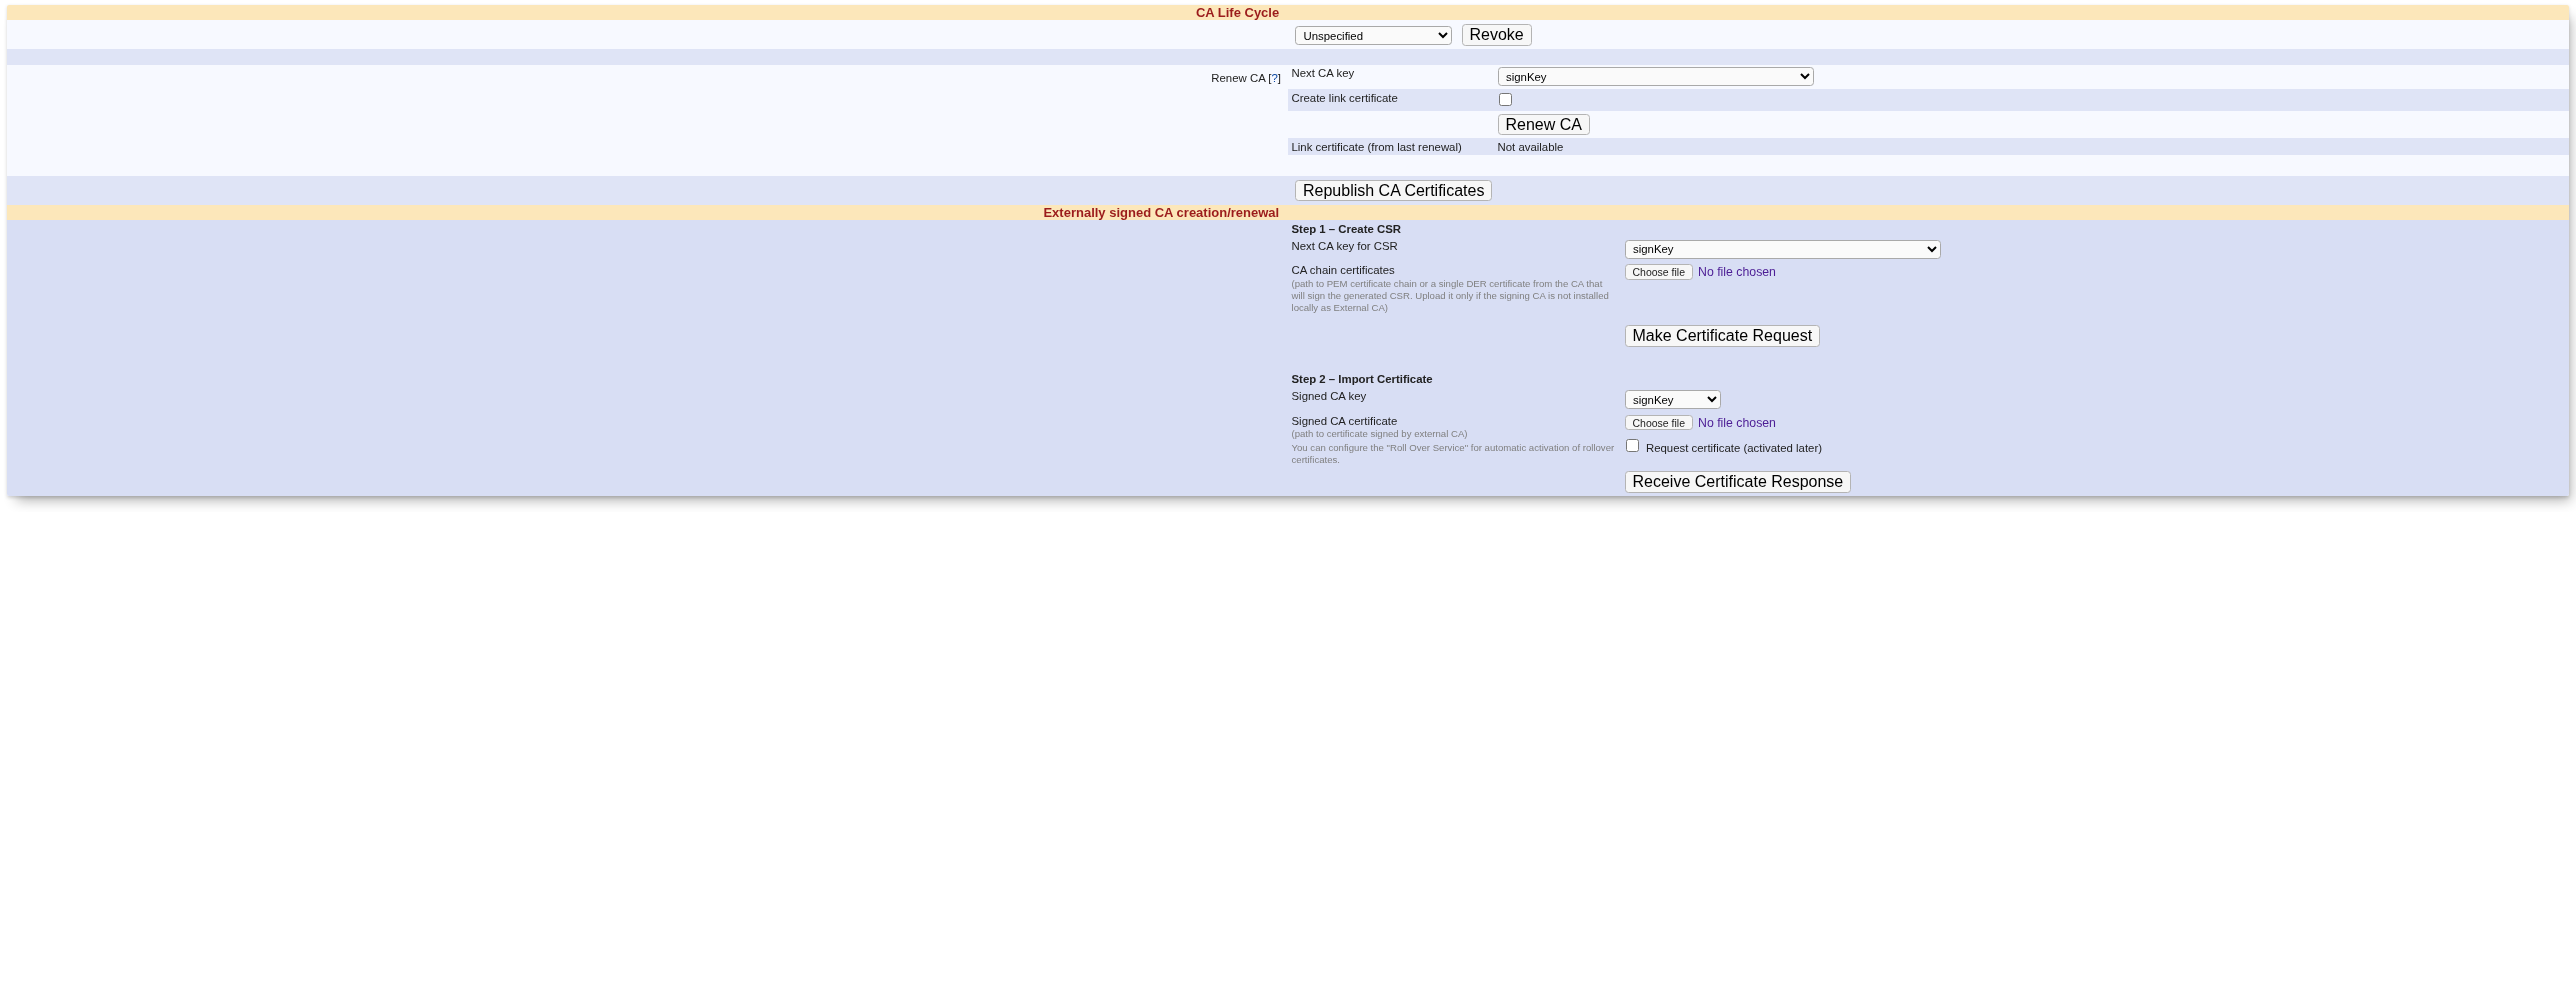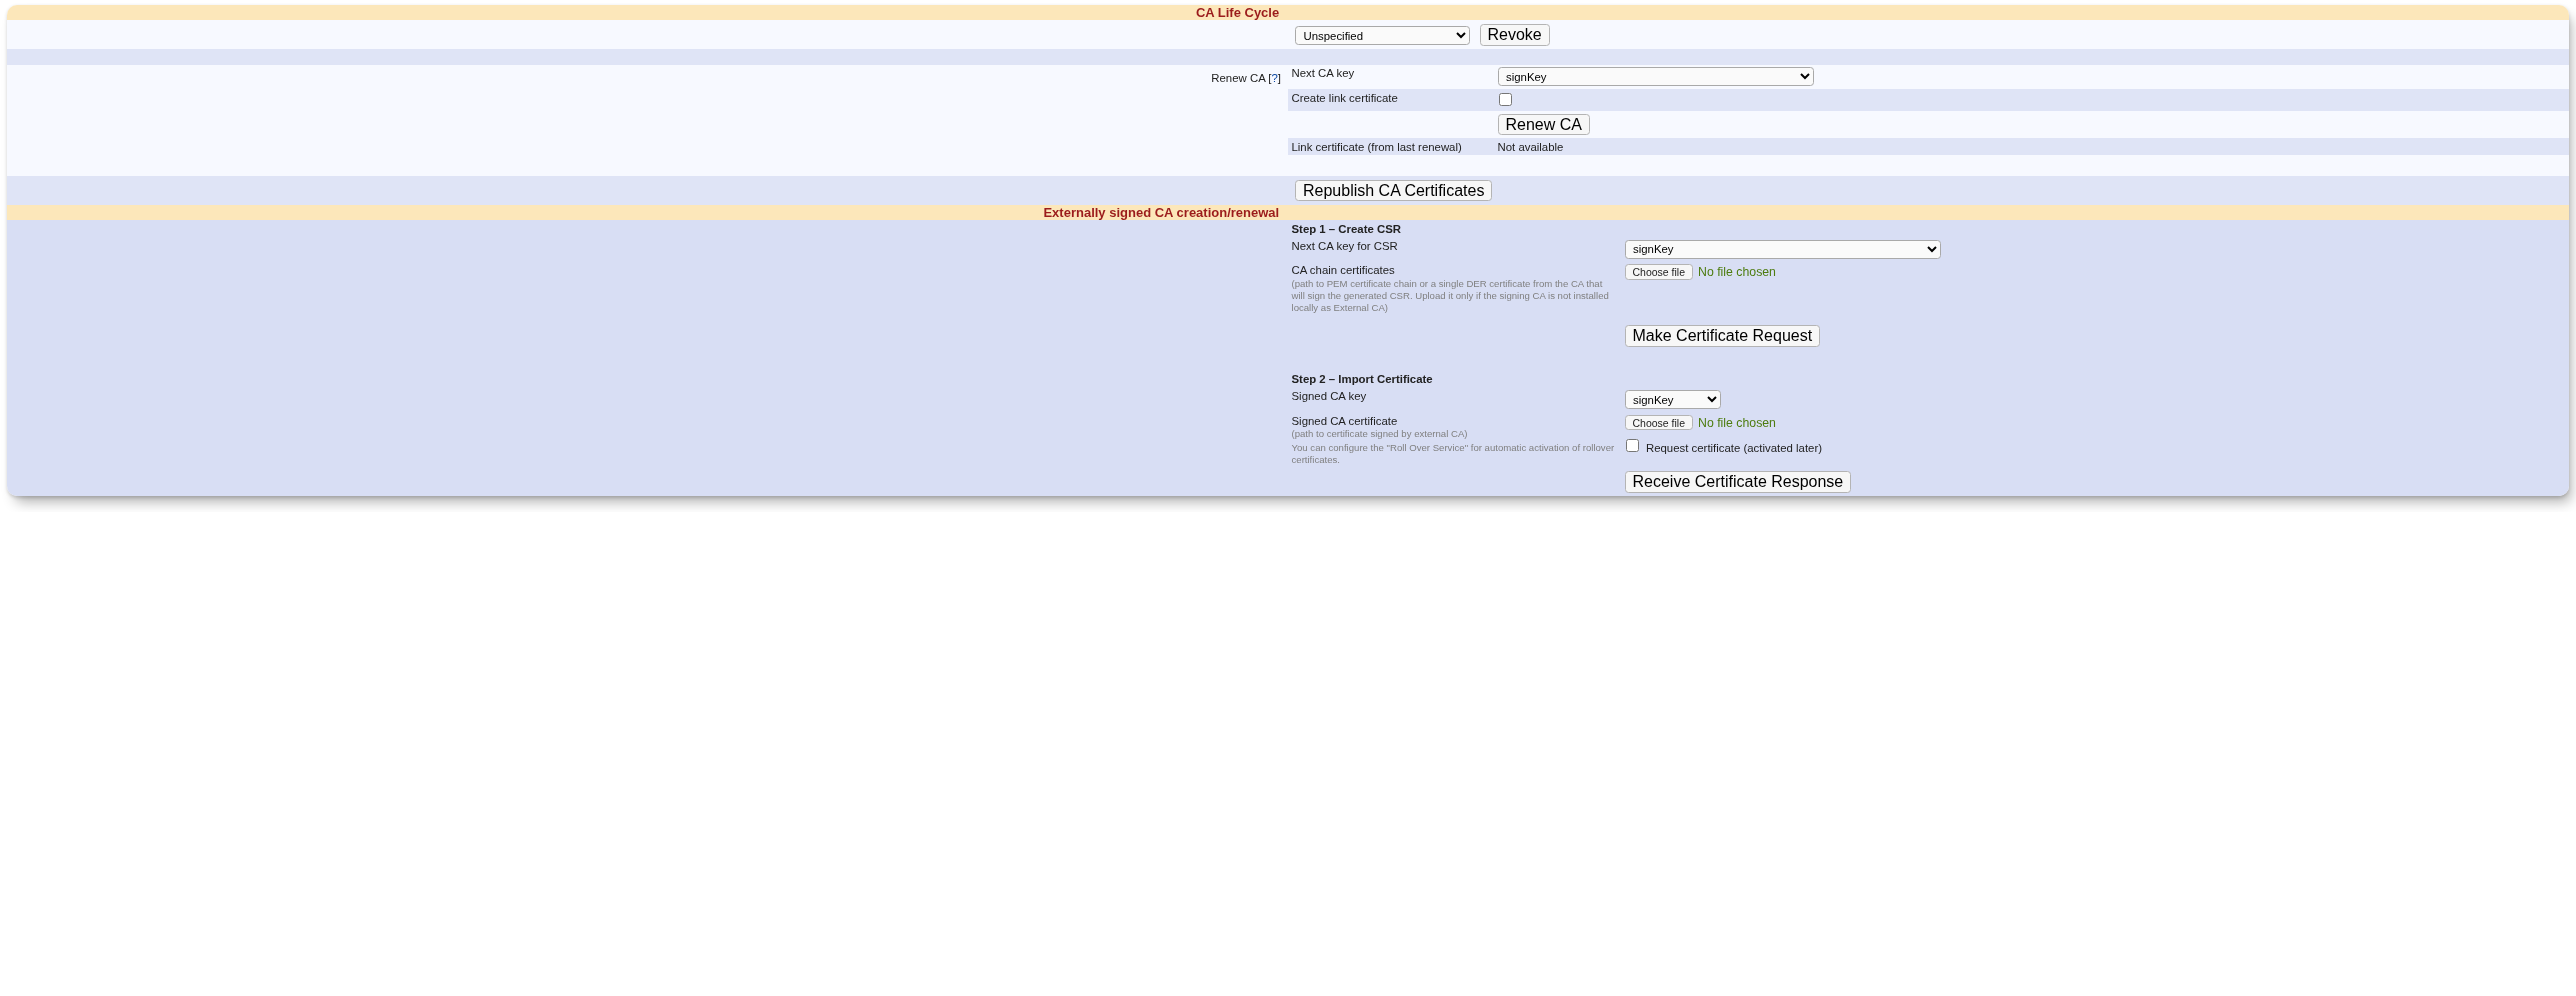--- a/index.html
+++ b/index.html
@@ -9,21 +9,21 @@
     color: #222;
     background: #fff;
   }
   .page {
     padding: 5.3px 7px 16px 7px;
   }
   table.form {
     width: 100%;
     border-collapse: collapse;
     box-shadow: 5.3px 8.8px 12.3px -3.5px rgba(0,0,0,0.30), 0 1.8px 3.5px rgba(0,0,0,0.15);
-    border-radius: 10px;
+    border-radius: 2px;
     overflow: hidden;
   }
   table.form td {
     vertical-align: top;
     padding: 0;
   }
   col.left  { width: 50%; }
   col.right { width: 50%; }
 
   .hdr td {
@@ -72,21 +72,21 @@
   
   select.sel {
     height: 19px;
     font-size: 11.4px;
     border: 0.9px solid #a9a9a9;
     border-radius: 3.5px;
     background: #fafafa;
     padding: 0.9px 3.5px;
   }
   select.wide  { width: 316px; }
-  select.med   { width: 175px; }
+  select.med   { width: 157px; }
   select.big   { width: 316px; }
   select.small { width: 96px; }
   button.btn {
     font-size: 16px;
     padding: 0.9px 7px;
     border: 0.9px solid #b4b4b4;
     border-radius: 3.5px;
     background: #f7f7f7;
     cursor: pointer;
   }
@@ -95,21 +95,21 @@
   
   .file { display: inline-flex; align-items: center; gap: 5px; }
   .file .pick {
     font-size: 10.5px;
     padding: 0.9px 7px;
     border: 0.9px solid #b4b4b4;
     border-radius: 3.5px;
     background: #f7f7f7;
     cursor: pointer;
   }
-  .file .fname { color: #4d7c0f; font-size: 12.3px; }
+  .file .fname { color: #4c1d95; font-size: 12.3px; }
 
   .gap { height: 7px; }
   .gap-lg { height: 16px; }
 </style>
 </head>
 <body>
 
 <div class="page">
 <table class="form">
   <colgroup>

